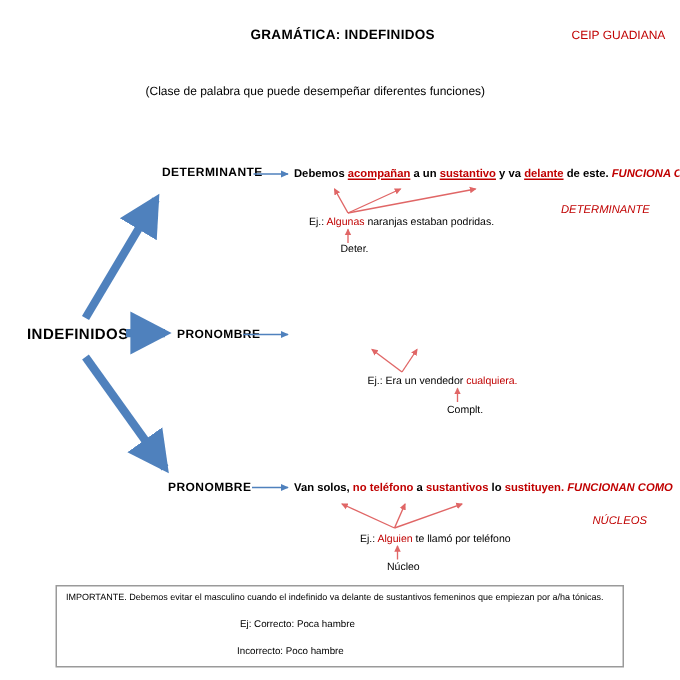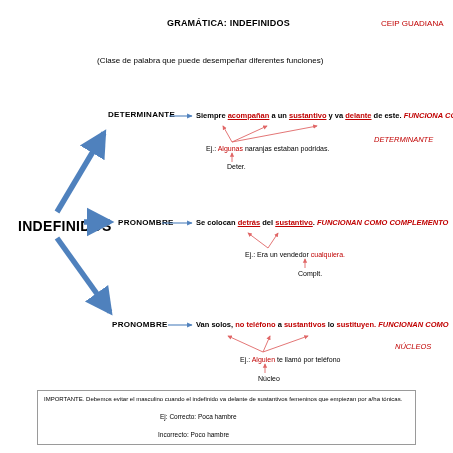--- a/index.html
+++ b/index.html
@@ -16,21 +16,21 @@
   .ital{font-style:italic;}
   .bold{font-weight:bold;}
   .u{text-decoration:underline;}
 
   
   #title{left:167px;top:18px;font-size:9px;font-weight:bold;letter-spacing:.2px;}
   #school{left:340px;top:19px;font-size:8px;margin-left:41px;}
   #subtitle{left:97px;top:56px;font-size:8px;}
 
   
-  #root-label{left:18px;top:218px;font-size:14px;font-weight:bold;letter-spacing:.3px;}
+  #root-label{left:18px;top:218px;font-size:10px;font-weight:bold;letter-spacing:.3px;}
 
   
   #lbl-det{left:108px;top:110px;font-size:8px;font-weight:bold;letter-spacing:.3px;}
   #lbl-adj{left:118px;top:218px;font-size:8px;font-weight:bold;letter-spacing:.3px;}
   #lbl-pro{left:112px;top:320px;font-size:8px;font-weight:bold;letter-spacing:.3px;}
 
   
   .rule{font-size:7.5px;font-weight:bold;}
   #rule-det{left:196px;top:112px;}
   #rule-adj{left:196px;top:219px;}
@@ -68,22 +68,21 @@
   <div class="t bold" id="title">GRAMÁTICA: INDEFINIDOS</div>
   <div class="t red" id="school">CEIP GUADIANA</div>
   <div class="t" id="subtitle">(Clase de palabra que puede desempeñar diferentes funciones)</div>
 
   <div class="t bold" id="root-label">INDEFINIDOS</div>
 
   <div class="t bold" id="lbl-det">DETERMINANTE</div>
   <div class="t bold" id="lbl-adj">PRONOMBRE</div>
   <div class="t bold" id="lbl-pro">PRONOMBRE</div>
 
-  <div class="t rule" id="rule-det"><span>Siempre </span><span class="red u">acompañan</span><span> a un </span><span class="red u">sustantivo</span><span> y va </span><span class="red u">delante</span><span> de este. </span><span class="red ital">FUNCIONA COMO</span></div>
-  <div class="t rule" id="rule-adj"><span>Se colocan </span><span class="red u">detrás</span><span> del </span><span class="red u">sustantivo</span><span>. </span><span class="red ital">FUNCIONAN COMO COMPLEMENTO</span></div>
+  <div class="t rule" id="rule-det"><span>Debemos </span><span class="red u">acompañan</span><span> a un </span><span class="red u">sustantivo</span><span> y va </span><span class="red u">delante</span><span> de este. </span><span class="red ital">FUNCIONA COMO</span></div>
   <div class="t rule" id="rule-pro"><span>Van solos, </span><span class="red">no teléfono</span><span> a </span><span class="red">sustantivos</span><span> lo </span><span class="red">sustituyen.</span><span class="red ital"> FUNCIONAN COMO</span></div>
 
   <div class="func" id="func-det2">DETERMINANTE</div>
   <div class="func" id="func-pro2">NÚCLEOS</div>
 
   <div class="t ex" id="ex-det">
     <span>Ej.: </span><span class="red">Algunas</span><span> naranjas estaban podridas.</span>
   </div>
   <div class="t ex" id="ex-adj">
     <span>Ej.: </span><span>Era un vendedor </span><span class="red">cualquiera.</span>

